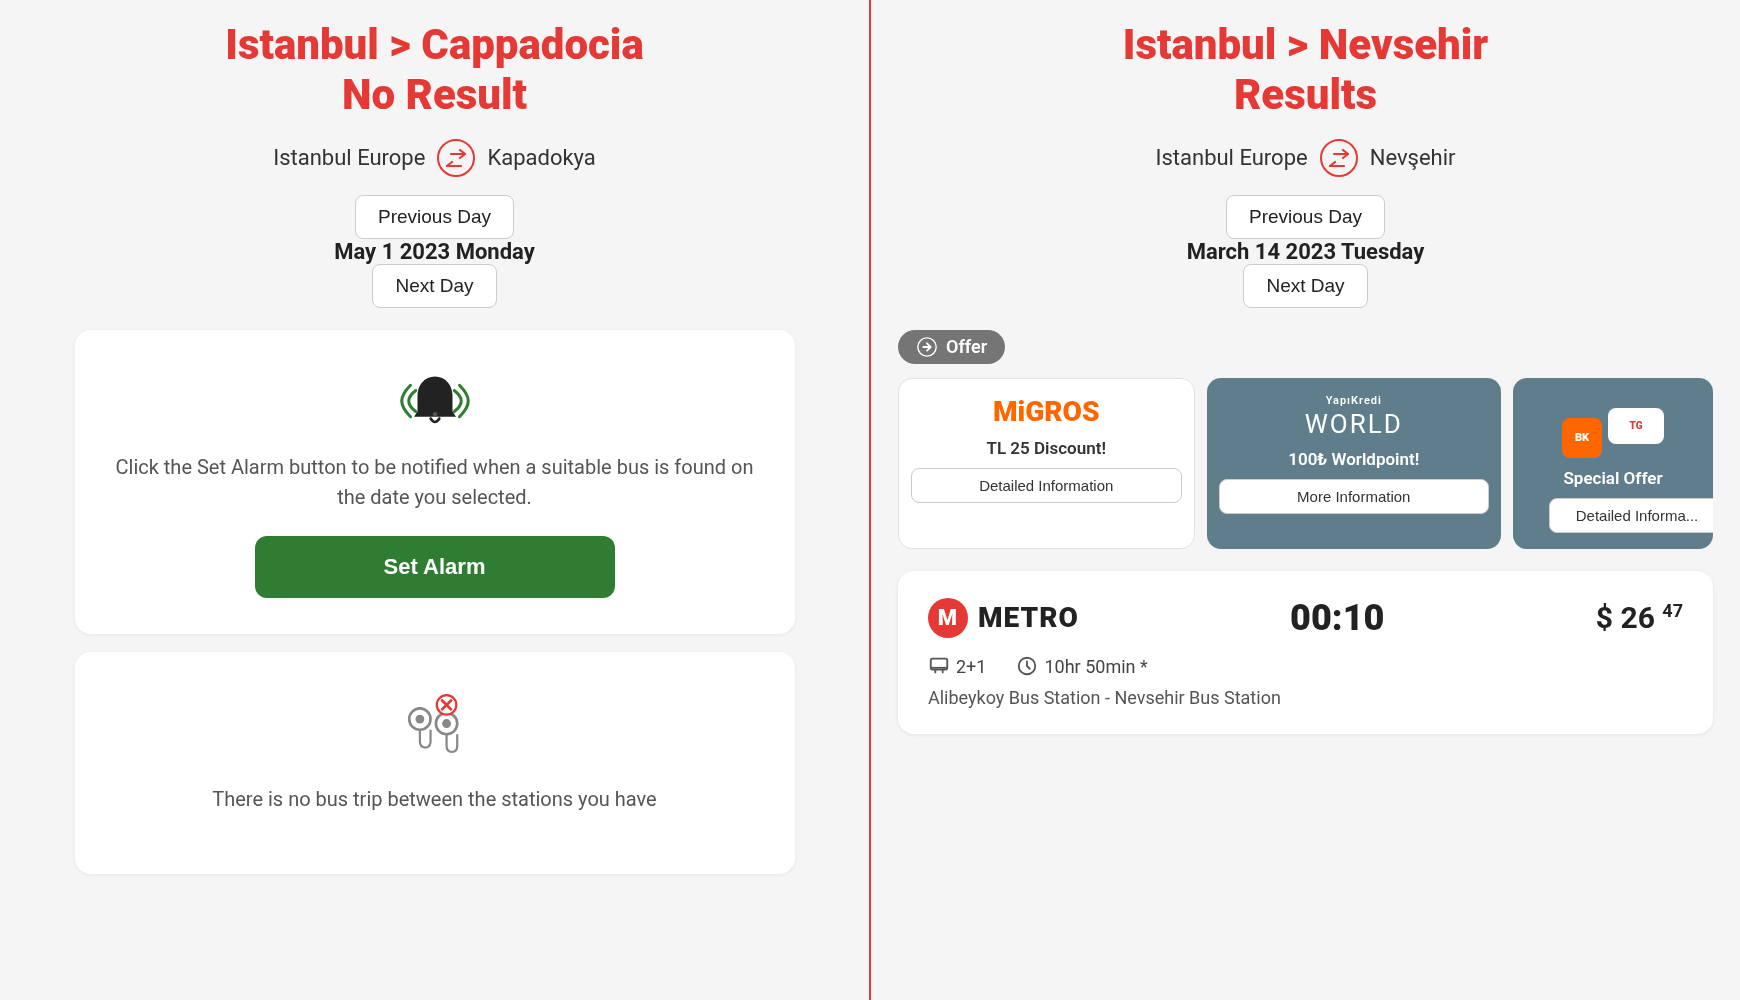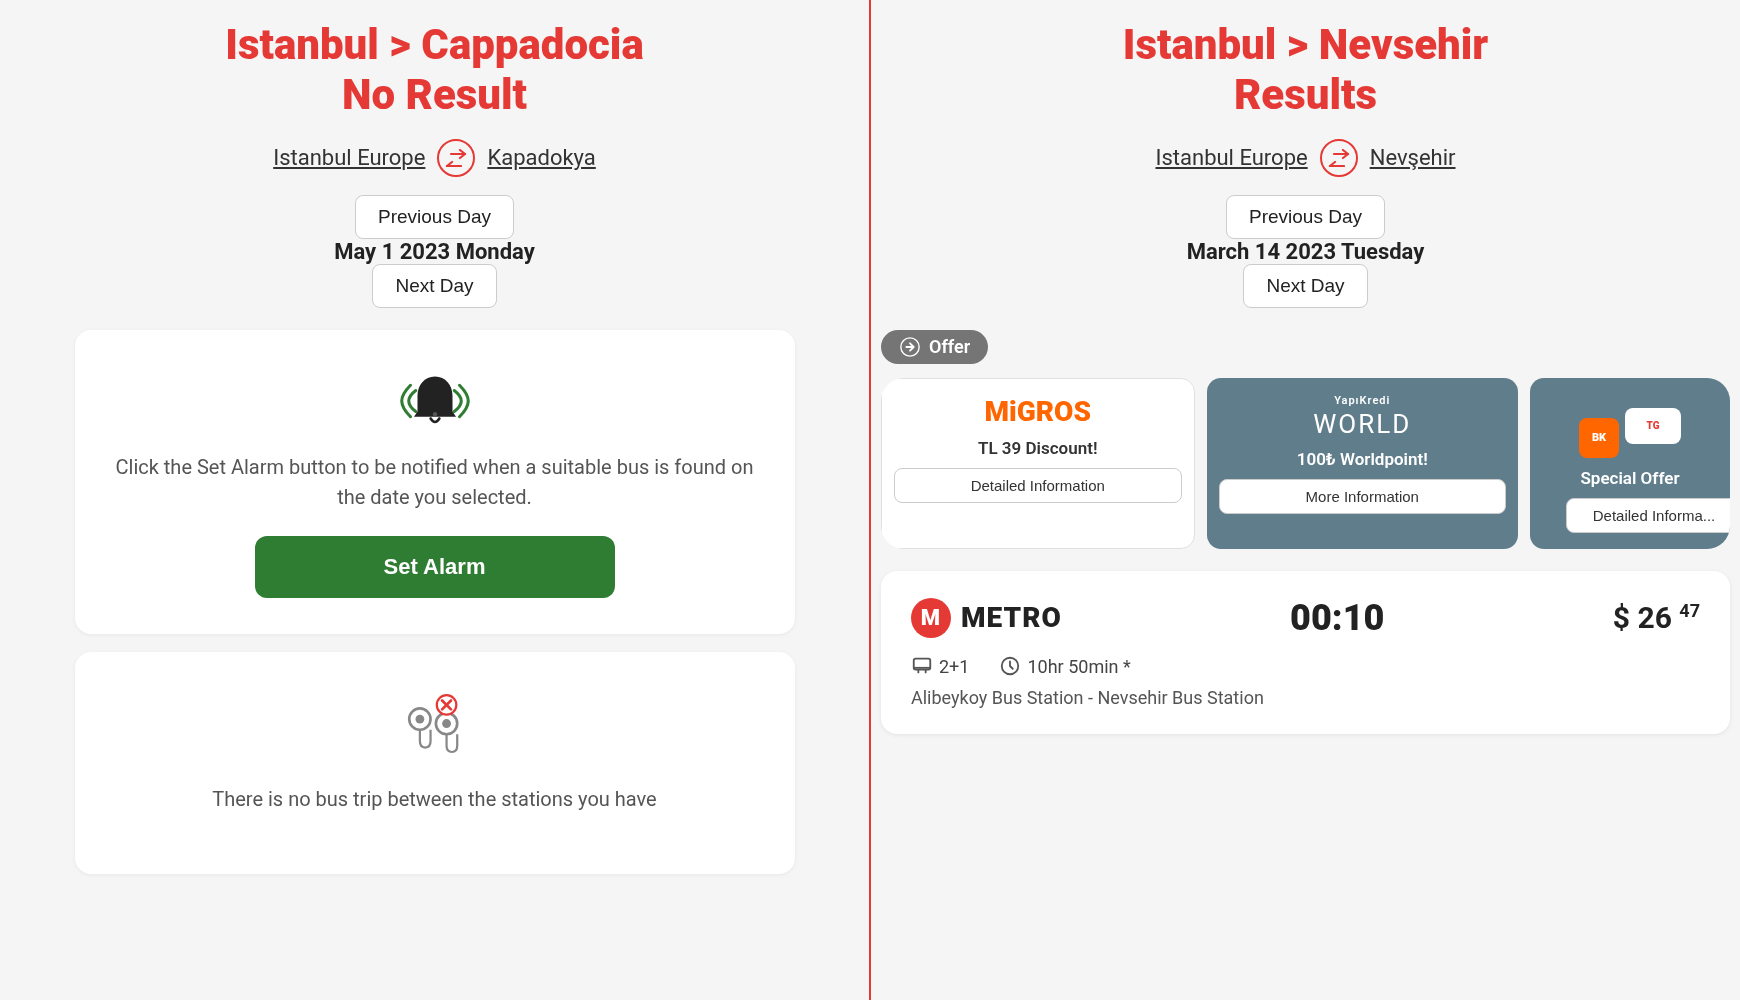--- a/index.html
+++ b/index.html
@@ -10,41 +10,40 @@
       min-height: 1000px;
       display: flex;
       overflow: hidden;
     }
     .panel {
       flex: 1;
       background: #f5f5f5;
       display: flex;
       flex-direction: column;
       align-items: center;
-      padding: 20px 10px;
+      padding: 20px 27px;
     }
     .panel-left {
       border-right: 2px solid #e53935;
     }
     .panel-title {
       font-size: 42px;
       font-weight: 900;
       color: #e53935;
       text-align: center;
       line-height: 1.2;
       margin-bottom: 18px;
     }
     .route-bar {
       display: flex;
       align-items: center;
       gap: 12px;
       margin-bottom: 18px;
       font-size: 22px;
       color: #333;
-      text-decoration: underline;
     }
     .swap-icon {
       width: 38px;
       height: 38px;
       border-radius: 50%;
       border: 2px solid #e53935;
       display: flex;
       align-items: center;
       justify-content: center;
       color: #e53935;
@@ -134,21 +133,20 @@
       align-self: flex-start;
       width: fit-content;
     }
     .offers-row {
       display: flex;
       gap: 12px;
       width: 100%;
       max-width: 960px;
       margin-bottom: 22px;
       overflow: hidden;
-      border-radius: 23px;
     }
     .offer-card {
       background: #607d8b;
       border-radius: 14px;
       flex: 1;
       min-width: 0;
       padding: 16px 12px;
       display: flex;
       flex-direction: column;
       align-items: center;
@@ -382,21 +380,21 @@
         <circle cx="12" cy="12" r="10" stroke="#fff" stroke-width="1.5" fill="none"></circle>
         <path d="M8 12 L16 12 M12 8 L16 12 L12 16" stroke="#fff" stroke-width="2" stroke-linecap="round" stroke-linejoin="round"></path>
       </svg>
       <span>Offer</span>
     </div>
 
     <div class="offers-row">
 
       <div class="offer-card light">
         <div class="migros-logo">MiGROS</div>
-        <div class="offer-discount dark">TL 39 Discount!</div>
+        <div class="offer-discount dark">TL 25 Discount!</div>
         <button class="offer-btn">Detailed Information</button>
       </div>
 
       <div class="offer-card" style="background:#607d8b;">
         <div style="display:flex; flex-direction:column; align-items:center; gap:2px;">
           <div class="yapikredi-text" style="color:#fff; font-size:11px; font-weight:600; letter-spacing:1px;">YapıKredi</div>
           <div class="world-logo" style="color:#fff; font-size:26px; font-weight:400; letter-spacing:2px;">WORLD</div>
         </div>
         <div class="offer-discount">100₺ Worldpoint!</div>
         <button class="offer-btn">More Information</button>

